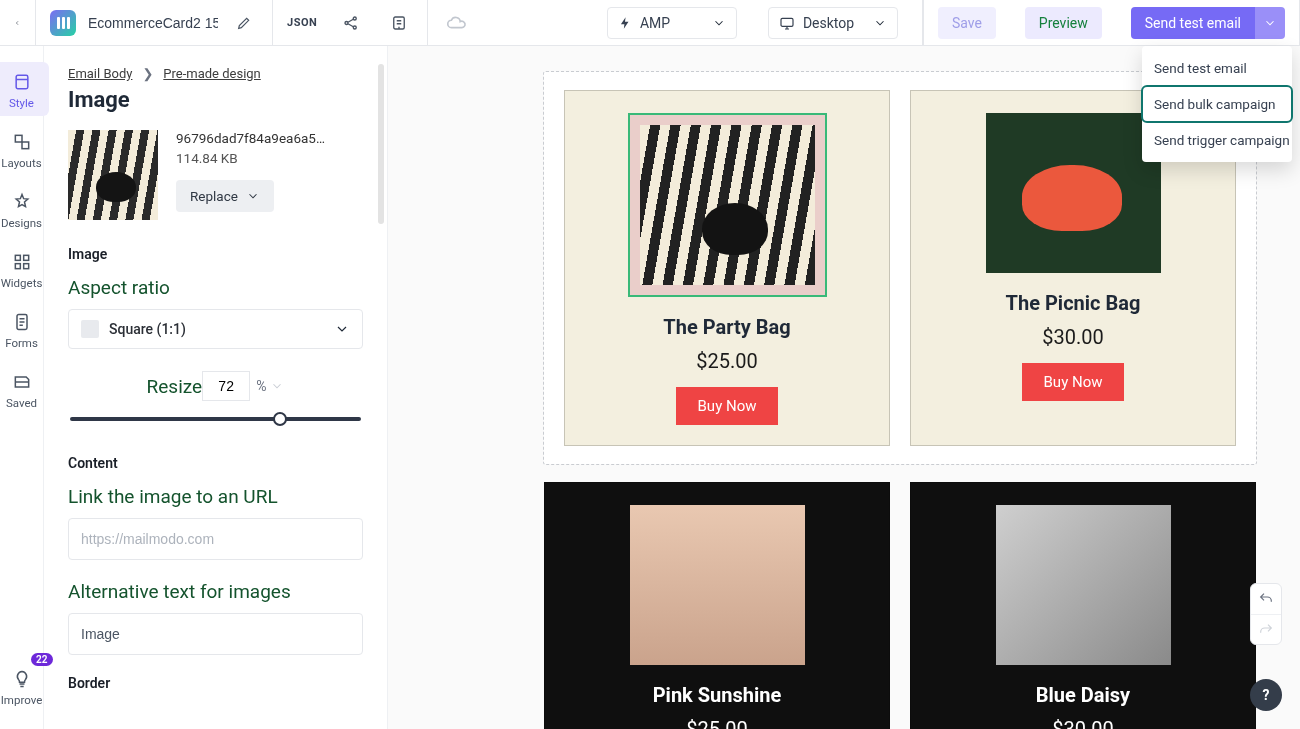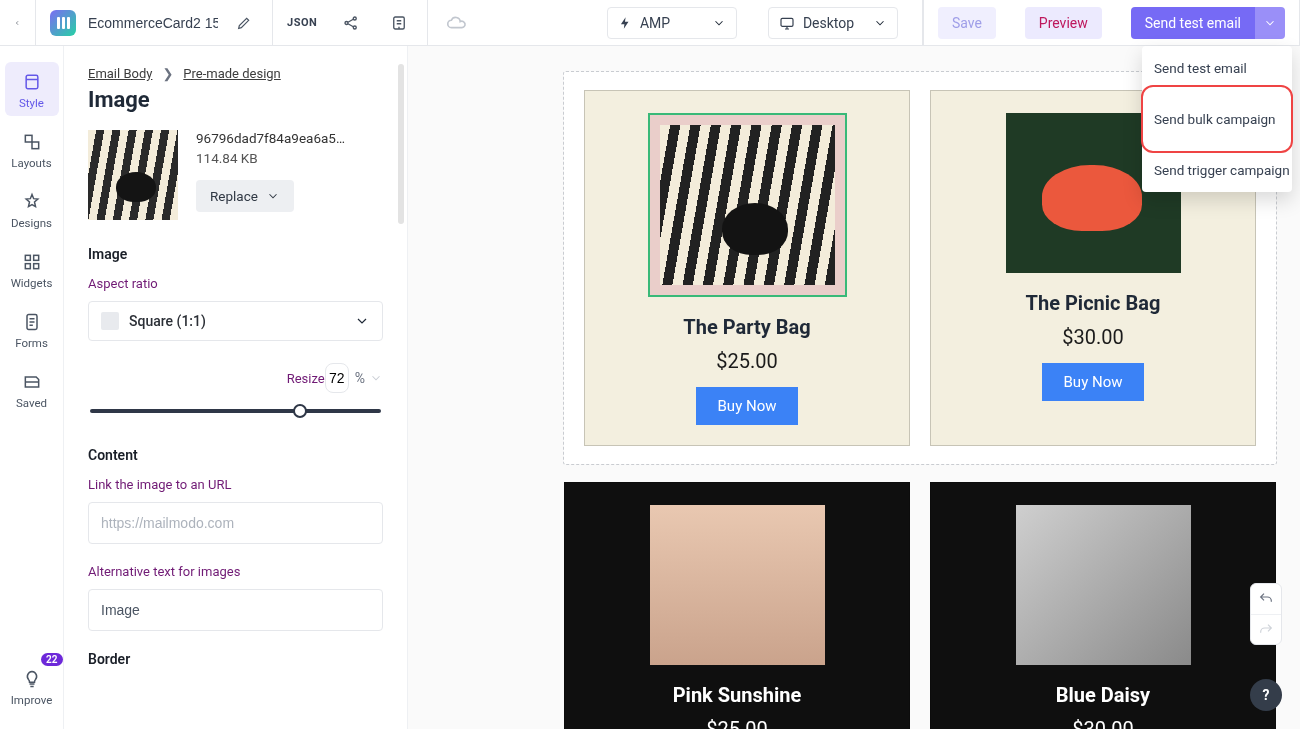--- a/index.html
+++ b/index.html
@@ -13,34 +13,34 @@
   .logo-bars { display:flex; gap:2px; }
   .logo-bars span { width:3px; height:12px; background:#fff; border-radius:1px; }
   .title-input { border:none; outline:none; font-size:14px; color:#374151; width:130px; }
   .icon-btn { width:28px; height:28px; display:flex; align-items:center; justify-content:center; color:#4b5563; cursor:pointer; }
   .json-tag { font-weight:700; font-size:11px; letter-spacing:0.5px; color:#374151; }
   .topbar .spacer { flex:1; border-right:none; }
   .dropdown { border:1px solid #e5e7eb; border-radius:4px; height:32px; display:flex; align-items:center; padding:0 10px; gap:8px; margin-right:10px; cursor:pointer; min-width:130px; justify-content:space-between; }
   .dropdown .left { display:flex; align-items:center; gap:8px; color:#374151; }
   .btn { height:32px; border-radius:4px; padding:0 14px; display:flex; align-items:center; justify-content:center; cursor:pointer; font-size:14px; }
   .btn.save { background:#f0effe; color:#9f9ee8; margin-right:8px; }
-  .btn.preview { background:#eceafe; color:#be185d; margin-right:8px; }
+  .btn.preview { background:#eceafe; color:#15803d; margin-right:8px; }
   .send-group { display:flex; }
   .btn.send { background:#766af5; color:#fff; border-radius:4px 0 0 4px; }
   .btn.send-caret { background:#9a8ff8; color:#fff; width:30px; padding:0; border-radius:0 4px 4px 0; }
   .actions { border-right:none; padding:0 10px 0 4px; }
 
   
   .menu { position:absolute; top:46px; right:8px; width:150px; background:#fff; box-shadow:0 8px 20px rgba(0,0,0,0.15); border-radius:4px; z-index:50; padding:4px 0; }
   .menu-item { padding:10px 12px; font-size:13.5px; color:#374151; cursor:pointer; white-space:nowrap; }
-  .menu-item.highlight { border:2px solid #ef4444; border-radius:12px; margin:-1px; padding:24px 11px; position:relative; z-index:1; }
+  .menu-item.highlight { border:2px solid #0f766e; border-radius:6px; margin:-1px; padding:9px 11px; position:relative; z-index:1; }
 
   
   .workspace { display:flex; height:calc(100% - 46px); }
-  .rail { width:64px; border-right:1px solid #eef0f3; display:flex; flex-direction:column; align-items:center; padding-top:16px; }
+  .rail { width:44px; border-right:1px solid #eef0f3; display:flex; flex-direction:column; align-items:center; padding-top:16px; }
   .rail-item { width:54px; padding:10px 0 6px; display:flex; flex-direction:column; align-items:center; gap:4px; cursor:pointer; border-radius:6px; color:#4b5563; margin-bottom:6px; }
   .rail-item.active { background:#eeecfc; color:#6458e8; }
   .rail-item .lbl { font-size:11.5px; }
   .rail-spacer { flex:1; }
   .improve { position:relative; margin-bottom:16px; }
   .improve .badge { position:absolute; top:-6px; right:-4px; background:#6d28d9; color:#fff; font-size:10px; border-radius:10px; padding:1px 5px; font-weight:600; }
 
   .sidepanel { width:344px; border-right:1px solid #eef0f3; position:relative; }
   .sidepanel-inner { padding:20px 24px 20px 24px; height:100%; overflow:hidden; }
   .scroll-thumb { position:absolute; right:3px; top:18px; width:6px; height:160px; background:#e3e3e3; border-radius:3px; }
@@ -50,27 +50,27 @@
   .panel-title { font-size:22px; font-weight:700; margin-bottom:18px; }
   .imgrow { display:flex; gap:18px; align-items:flex-start; margin-bottom:26px; }
   .thumb { width:90px; height:90px; background:#efe8d9 center/cover; position:relative; overflow:hidden; }
   .thumb-stripes { position:absolute; inset:0; background:repeating-linear-gradient(100deg,#f3ecda 0 8px,#2a2a2a 8px 16px); }
   .thumb-bag { position:absolute; top:42px; left:28px; width:40px; height:30px; background:#141414; border-radius:50% 50% 45% 45%; }
   .imgmeta { font-size:13.5px; color:#555; }
   .imgmeta .name { color:#333; margin-bottom:4px; max-width:150px; white-space:nowrap; overflow:hidden; text-overflow:ellipsis; }
   .replace-btn { display:inline-flex; align-items:center; gap:8px; background:#edeff2; color:#303844; padding:8px 14px; border-radius:4px; margin-top:14px; cursor:pointer; }
 
   .section-h { font-size:14px; font-weight:600; color:#1a1f28; margin-bottom:14px; }
-  .field-label { font-size:13px; color:#701a75; margin-bottom:10px; }
+  .field-label { font-size:19px; color:#14532d; margin-bottom:10px; }
   .select-box { border:1px solid #e5e7eb; border-radius:4px; height:40px; display:flex; align-items:center; padding:0 12px; justify-content:space-between; cursor:pointer; margin-bottom:22px; }
   .select-box .sw { width:18px; height:18px; background:#e8eaee; border-radius:2px; margin-right:10px; }
   .select-box .lft { display:flex; align-items:center; font-weight:500; color:#2b2f36; }
 
-  .resize-row { display:flex; align-items:center; justify-content:flex-end; margin-bottom:8px;margin-top:16px; }
-  .num-input { width:24px; height:30px; border:1px solid #e5e7eb; border-radius:8px; text-align:center; font-size:14px; }
+  .resize-row { display:flex; align-items:center; justify-content:center; margin-bottom:8px;margin-top:16px; }
+  .num-input { width:48px; height:30px; border:1px solid #e5e7eb; border-radius:0; text-align:center; font-size:14px; }
   .pct { color:#6b7280; margin-left:6px; }
   .slider-wrap { position:relative; height:20px; margin-bottom:26px; }
   .slider-track { position:absolute; left:2px; right:2px; top:8px; height:4px; background:#2f3747; border-radius:2px; }
   .slider-knob { position:absolute; top:3px; width:14px; height:14px; background:#fff; border:2px solid #2f3747; border-radius:50%; }
 
   .text-input { width:100%; height:42px; border:1px solid #e5e7eb; border-radius:4px; padding:0 12px; font-size:14px; color:#4b5563; margin-bottom:20px; }
   .text-input::placeholder { color:#adb3bc; }
 
   
   .canvas { flex:1; background:#fafafa; padding:26px; overflow:auto; position:relative; }
@@ -86,21 +86,21 @@
   .card-img-wrap { }
   .ci-stripes { position:absolute; inset:0; background:repeating-linear-gradient(100deg,#f3ecda 0 10px,#222 10px 20px); }
   .ci-bag { position:absolute; top:78px; left:62px; width:66px; height:52px; background:#131313; border-radius:50% 50% 45% 45%; }
   .ci-red { position:absolute; inset:0; background:#1f3a25; }
   .ci-red::after { content:""; position:absolute; top:52px; left:36px; width:100px; height:66px; background:#eb583d; border-radius:48% 48% 40% 40%; }
   .ci-pink { position:absolute; inset:0; background:linear-gradient(180deg,#e9c8b1,#caa38c); }
   .ci-blue { position:absolute; inset:0; background:linear-gradient(135deg,#cfcfcf,#8a8a8a); }
   .card-title { font-size:20px; font-weight:700; margin-top:18px; }
   .card-price { font-size:20px; margin-top:10px; }
   .card.light .card-price { color:#1b1b1b; }
-  .card-btn { margin-top:14px; background:#3b82f6; color:#fff; padding:10px 22px; font-size:15px; cursor:pointer; }
+  .card-btn { margin-top:14px; background:#ef4444; color:#fff; padding:10px 22px; font-size:15px; cursor:pointer; }
 
   
   .float-right { position:absolute; right:18px; bottom:84px; width:32px; background:#fff; border:1px solid #e5e7eb; border-radius:6px; display:flex; flex-direction:column; }
   .float-right .fb { height:30px; display:flex; align-items:center; justify-content:center; color:#6b7280; cursor:pointer; }
   .float-right .fb + .fb { border-top:1px solid #eef0f3; color:#cfd3d9; }
   .help-btn { position:absolute; right:18px; bottom:18px; width:32px; height:32px; border-radius:50%; background:#343d4a; color:#fff; display:flex; align-items:center; justify-content:center; font-weight:700; cursor:pointer; }
 
   svg { stroke: currentColor; fill: none; stroke-width: 1.8; }
 </style>
 </head>

